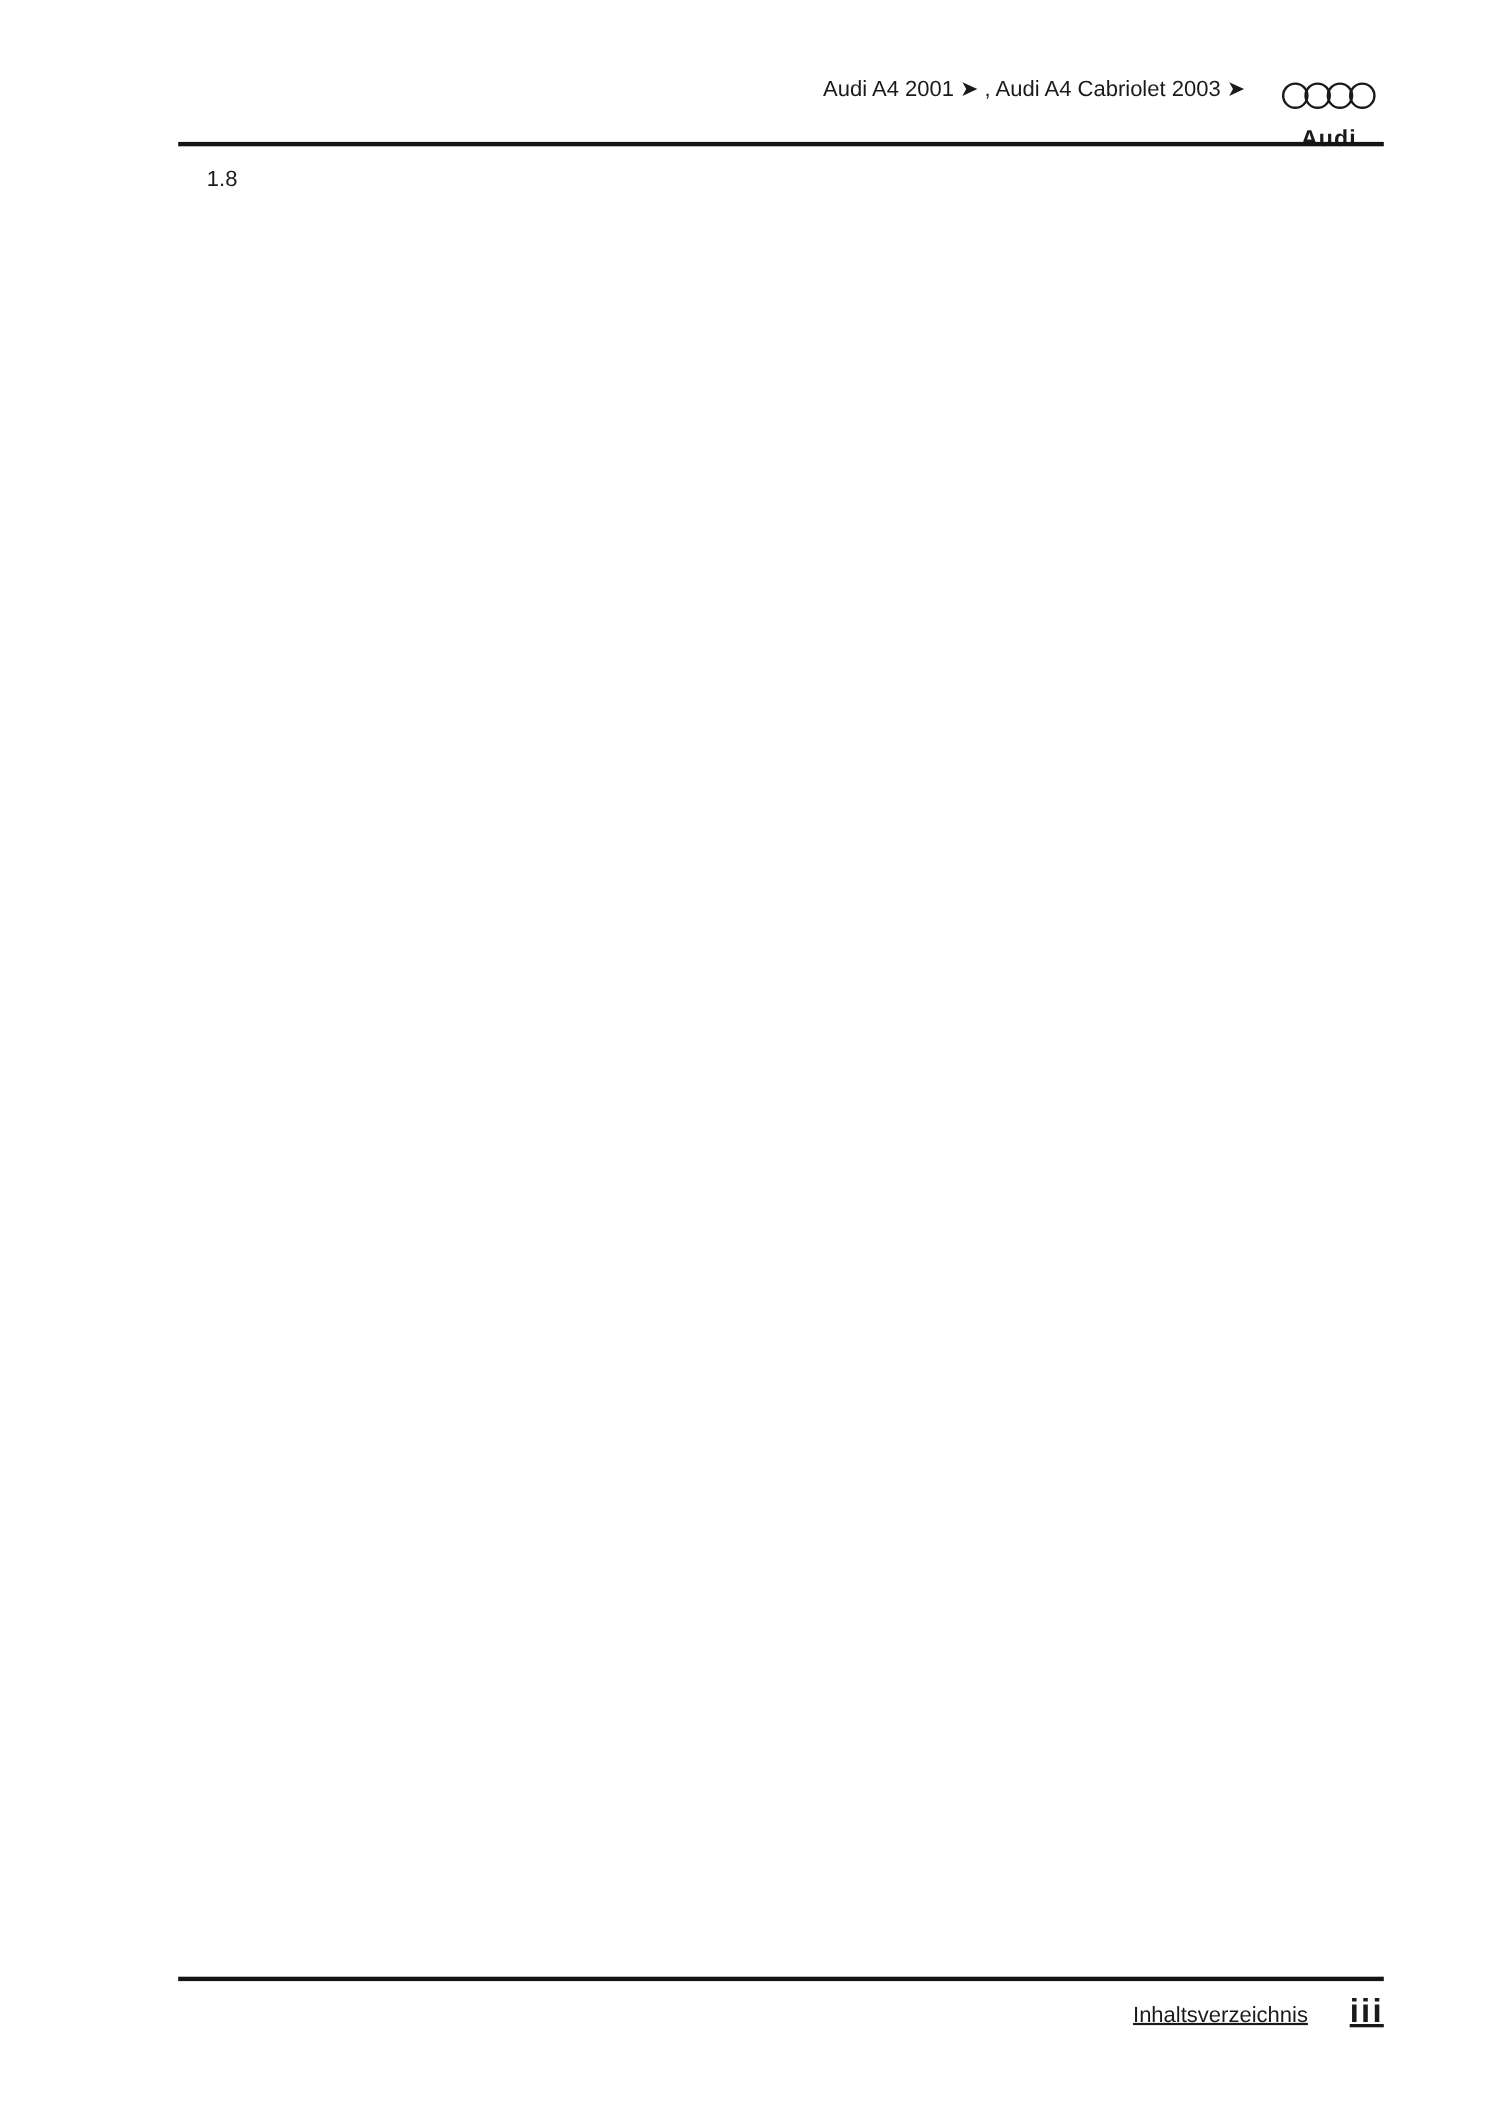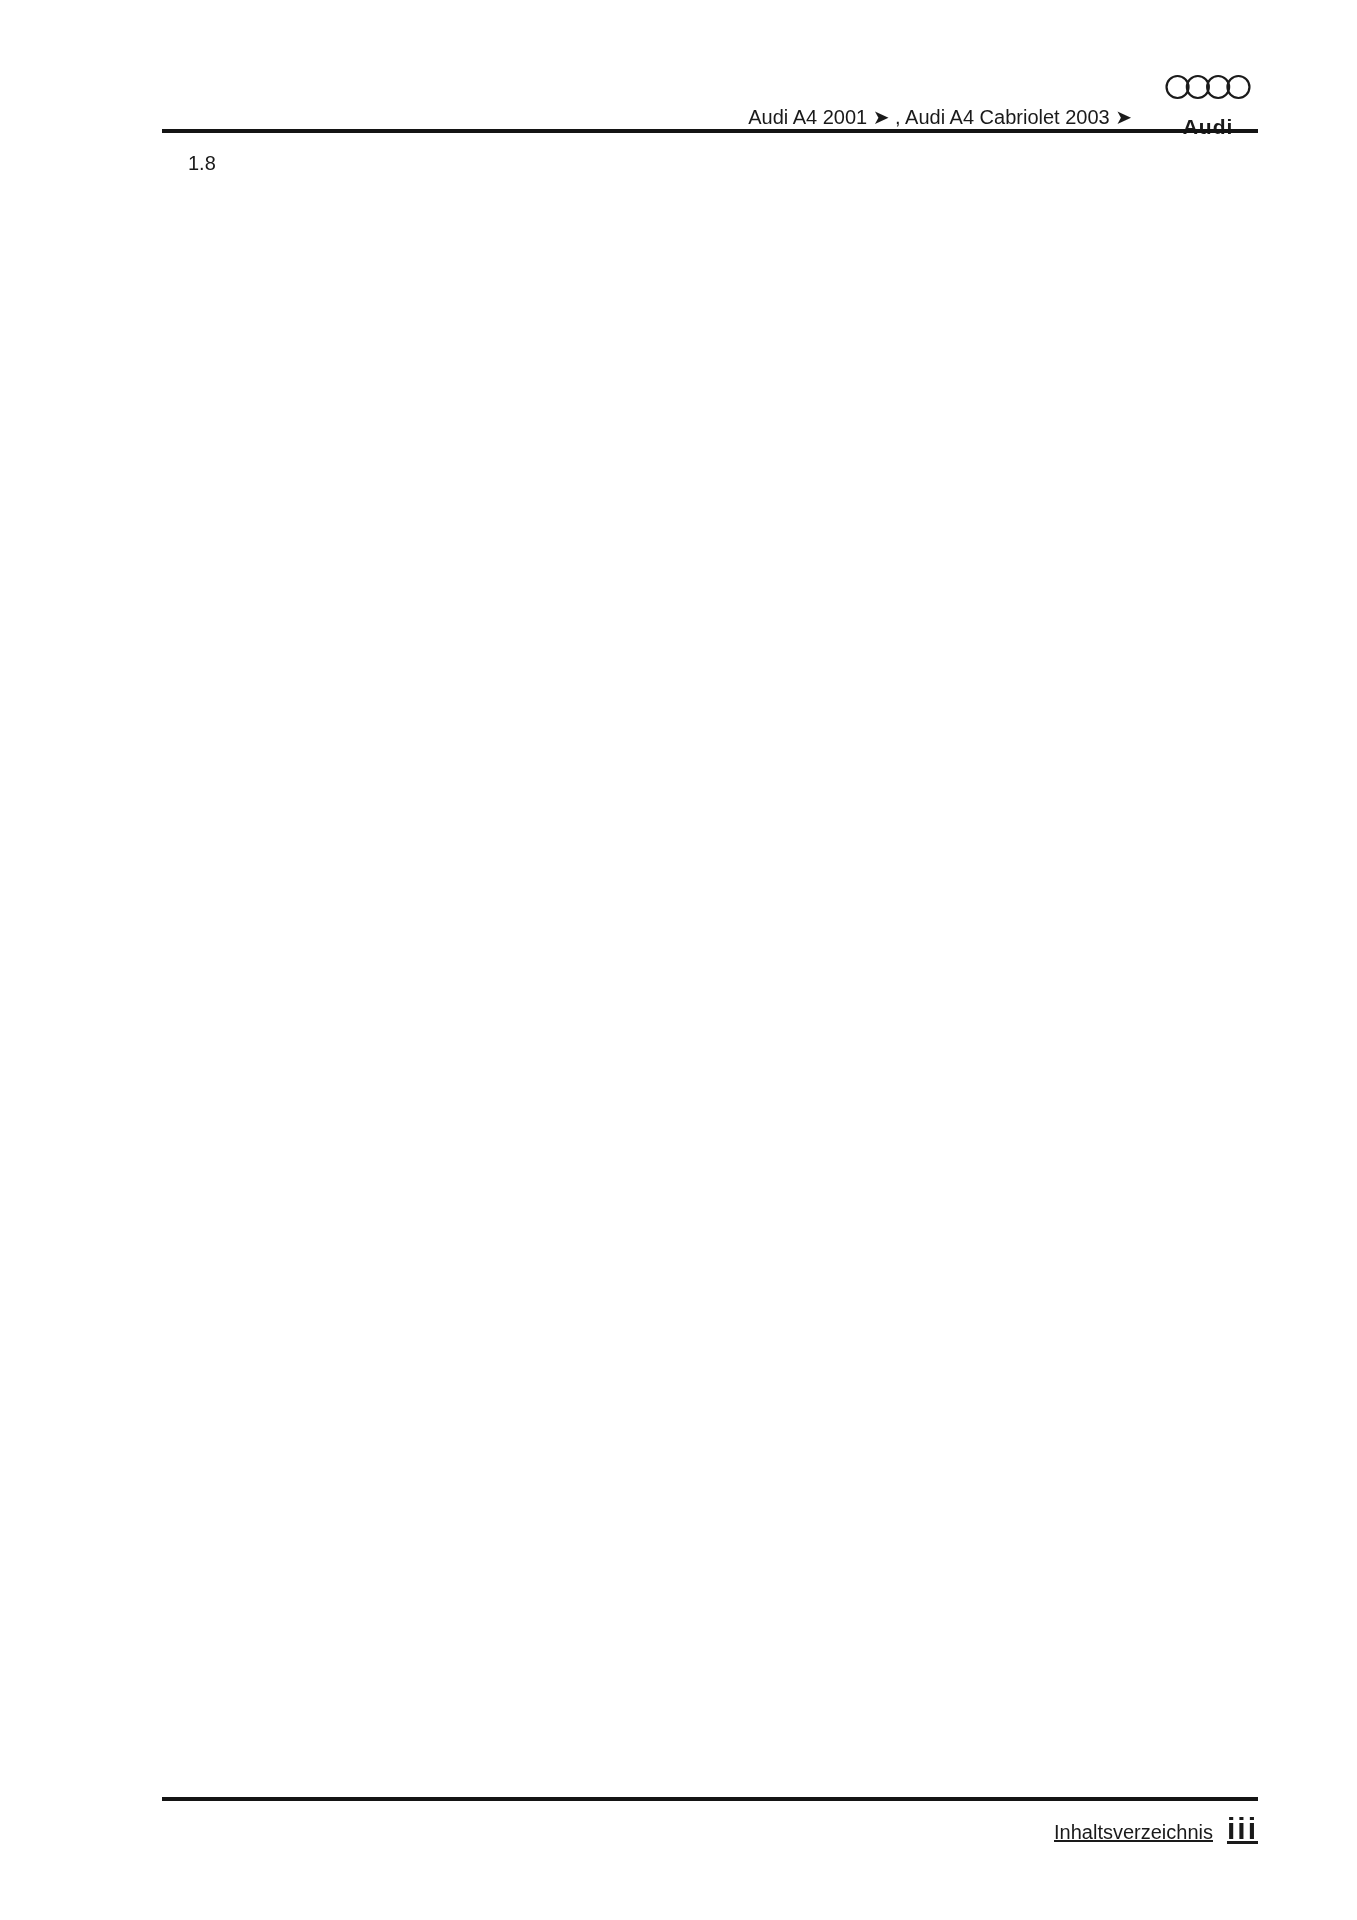--- a/index.html
+++ b/index.html
@@ -13,21 +13,20 @@
   }
 
   
   .header-text {
     position:absolute;
     top:68px; right:225px; left:162px;
     text-align:right;
     font-size:20px;
     line-height:26px;
     white-space:nowrap;
-    margin-top:36px;
   }
   .logo {
     position:absolute;
     top:72px; right:99px;
     width:100px;
     display:flex; flex-direction:column; align-items:center;
   }
   .rings { width:88px; height:30px; }
   .wordmark {
     font-size:21px; font-weight:bold; letter-spacing:1px;
@@ -79,21 +78,21 @@
     top:1797px; left:162px; width:1096px;
     border-top:4px solid #141414;
   }
   .footer {
     position:absolute;
     top:1812px; left:162px; width:1096px;
     text-align:right;
     display:flex; justify-content:flex-end; align-items:baseline;text-decoration:underline;
   }
   .footer-label { font-size:20px; }
-  .footer-page  { font-size:30px; font-weight:bold; margin-left:14px; letter-spacing:2px; }
+  .footer-page  { font-size:30px; font-weight:bold; margin-left:38px; letter-spacing:2px; }
 </style>
 </head>
 <body>
 
 <div class="page">
 
   <div class="header-text">
     <div>Audi A4 2001 ➤ , Audi A4 Cabriolet 2003 ➤</div>
   </div>
 

